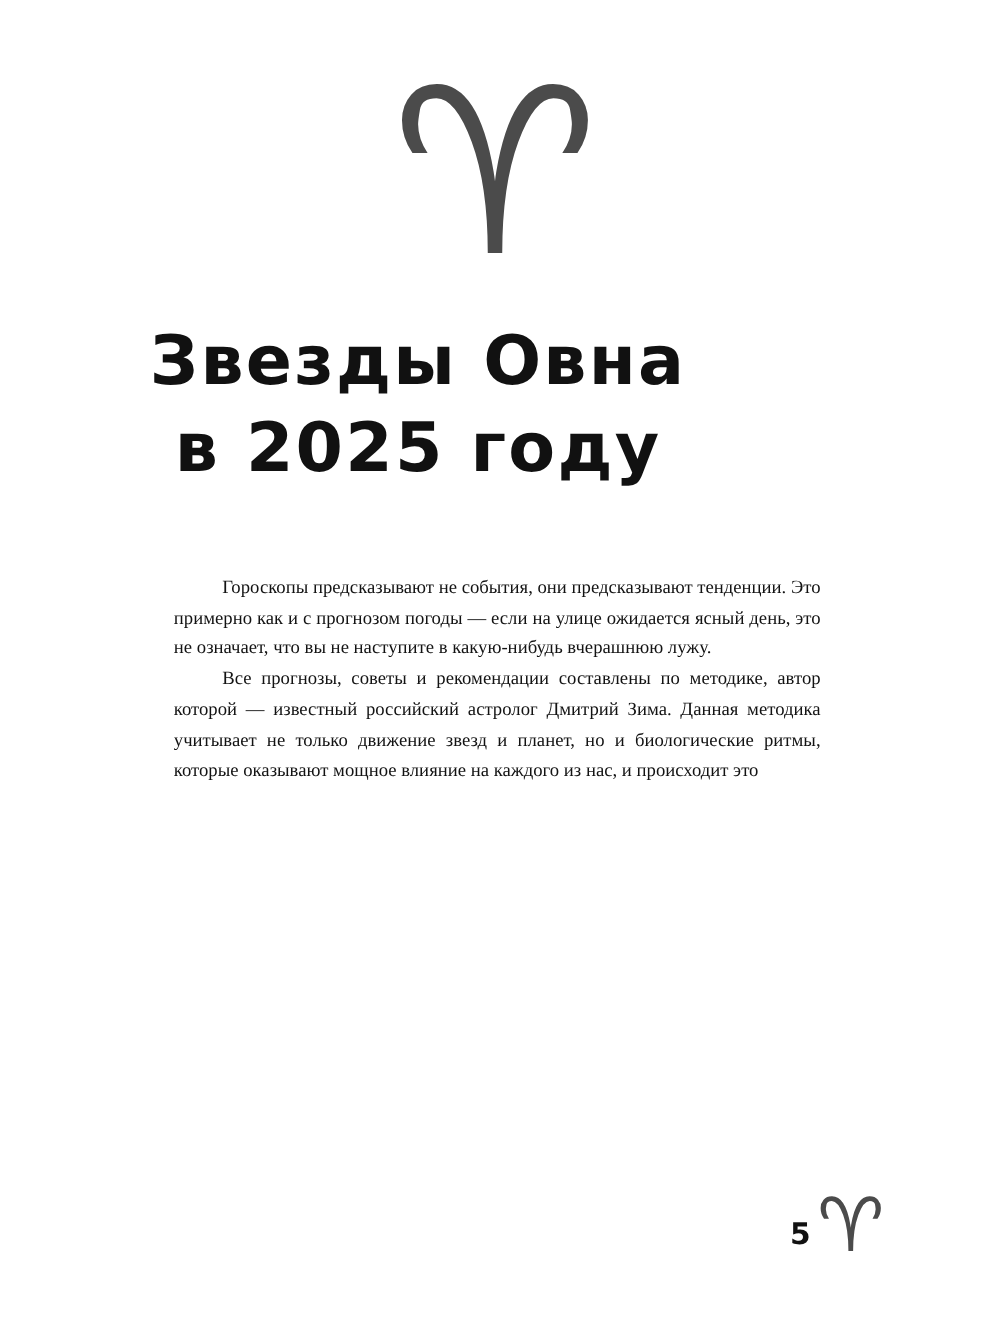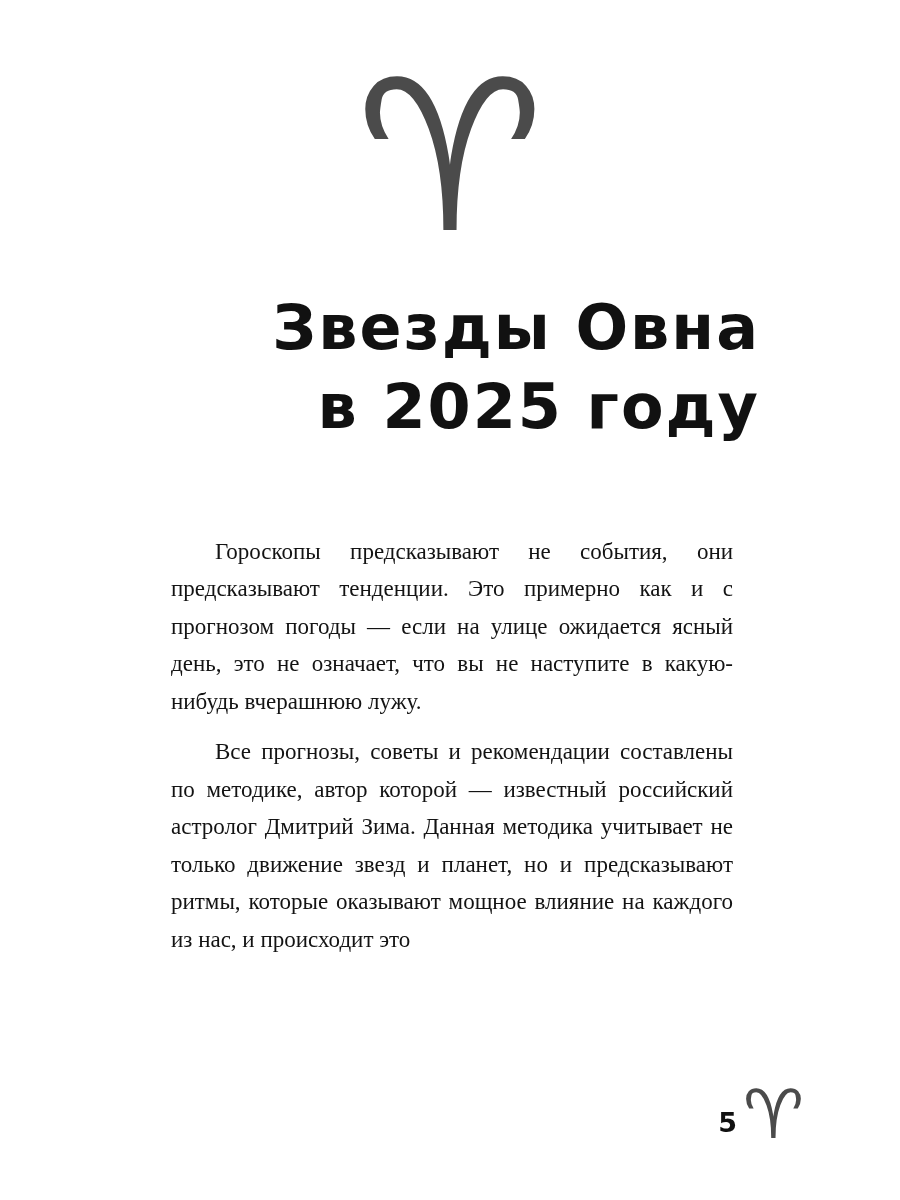--- a/index.html
+++ b/index.html
@@ -40,43 +40,43 @@
     line-height: 0.95;
     font-weight: 400;
   }
 
   
   .title-block {
     position: absolute;
     top: 288px;
     left: 0;
     width: 760px;
-    text-align: right;
+    text-align: center;
   }
   .title-line {
     font-family: "DejaVu Sans", sans-serif;
     font-weight: bold;
     font-size: 62px;
     letter-spacing: 2px;
     color: #111111;
     line-height: 1.28;
     white-space: nowrap;
   }
 
   
   .body-text {
     position: absolute;
     top: 520px;
     left: 158px;
     width: 588px;
   }
   .body-text p {
-    margin: 13px;
+    margin: 0;
     font-family: "Liberation Serif", serif;
-    font-size: 23px;
+    font-size: 17px;
     line-height: 1.63;
     text-align: justify;
     text-indent: 44px;
     color: #131313;
     hyphens: auto;
     -webkit-hyphens: auto;
   }
 
   
   .footer {
@@ -111,21 +111,21 @@
     <span class="glyph">♈</span>
   </div>
 
   <div class="title-block">
     <div class="title-line">Звезды Овна</div>
     <div class="title-line">в 2025 году</div>
   </div>
 
   <div class="body-text">
     <p>Гороскопы предсказывают не события, они предсказывают тенденции. Это примерно как и с прогнозом погоды — если на улице ожидается ясный день, это не означает, что вы не наступите в какую-нибудь вчерашнюю лужу.</p>
-    <p>Все прогнозы, советы и рекомендации составлены по методике, автор которой — известный российский астролог Дмитрий Зима. Данная методика учитывает не только движение звезд и планет, но и предсказывают ритмы, которые оказывают мощное влияние на каждого из нас, и происходит это</p>
+    <p>Все прогнозы, советы и рекомендации составлены по методике, автор которой — известный российский астролог Дмитрий Зима. Данная методика учитывает не только движение звезд и планет, но и биологические ритмы, которые оказывают мощное влияние на каждого из нас, и происходит это</p>
   </div>
 
   <div class="footer">
     <span class="page-number">5</span>
     <span class="footer-glyph">♈</span>
   </div>
 
 </div>
 
 </body></html>

